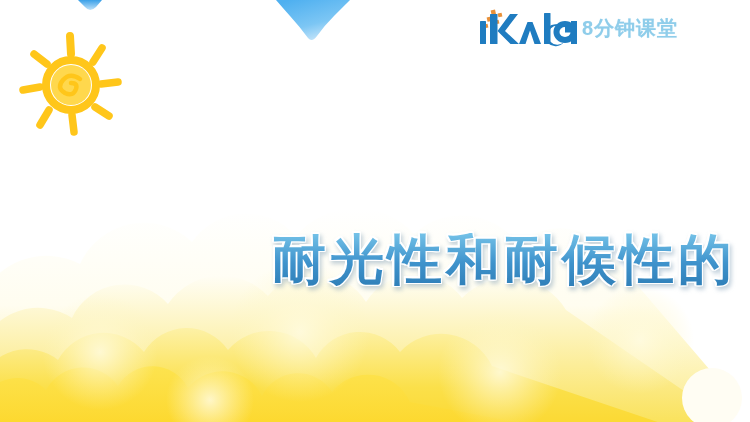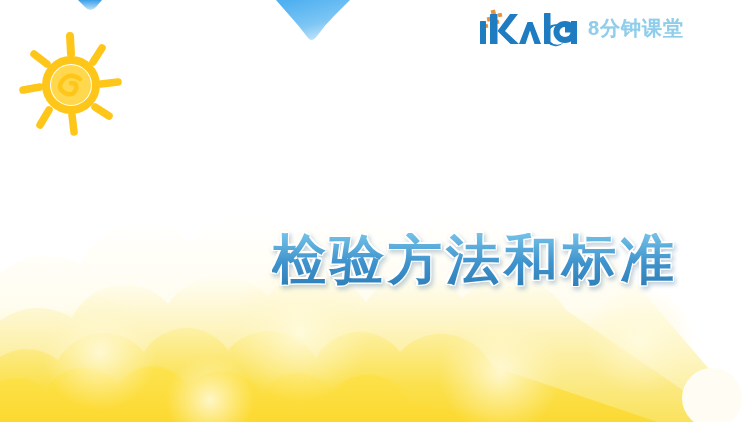--- a/index.html
+++ b/index.html
@@ -18,21 +18,21 @@
   .blue-drip{position:absolute;top:0;}
   .blue-drip svg{display:block;}
 
   
   #sun{position:absolute;left:14px;top:28px;width:112px;height:112px;}
   #sun svg{display:block;}
 
   
   #logo-block{
     position:absolute;left:478px;top:6px;
-    display:flex;align-items:center;gap:6px;
+    display:flex;align-items:center;
     height:44px;
   }
   #logo-mark{display:block;}
   #logo-sub{
     font-size:20px;
     font-weight:700;
     color:#8fcdea;
     letter-spacing:1px;
     line-height:1;
     white-space:nowrap;
@@ -224,15 +224,15 @@
       <circle cx="300" cy="332" r="70" fill="url(#glow)"></circle>
       <circle cx="500" cy="372" r="62" fill="url(#glow)"></circle>
       <circle cx="640" cy="340" r="54" fill="url(#glow)"></circle>
       <circle cx="210" cy="400" r="44" fill="url(#glow)"></circle>
 
       <circle cx="742" cy="404" r="46" fill="#ffffff"></circle>
       <circle cx="712" cy="398" r="30" fill="#fffdf3"></circle>
     </svg>
   </div>
 
-  <div id="title-line-2" class="title-line">检验方法和标准</div>
+  <div id="title-line-2" class="title-line">耐光性和耐候性的</div>
 
 </div>
 
 </body></html>

